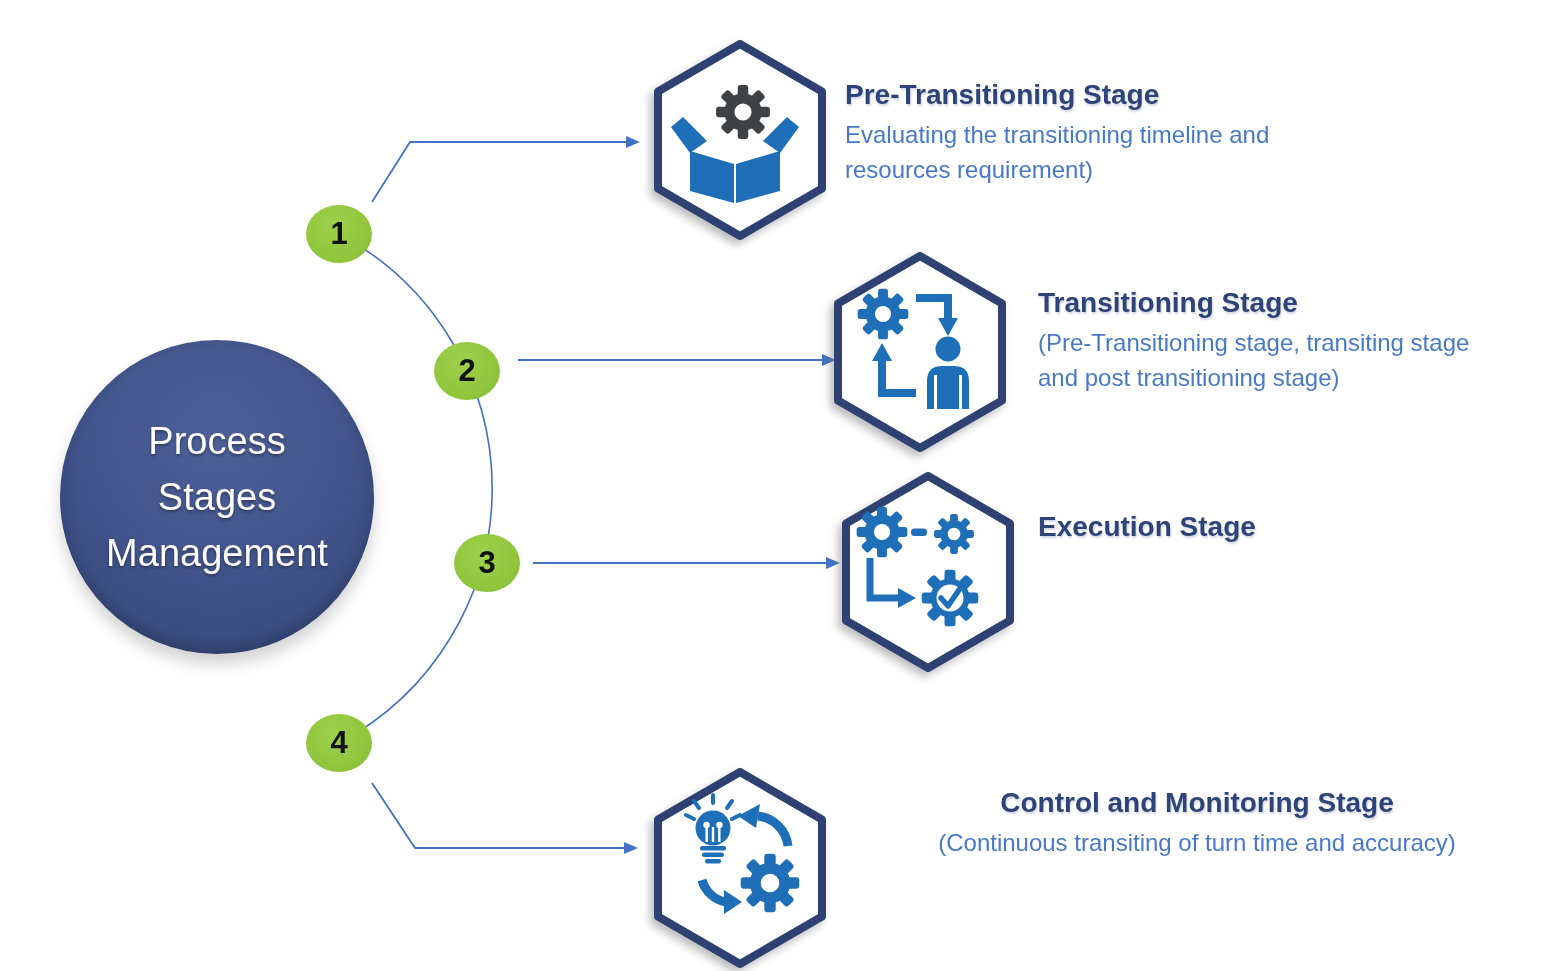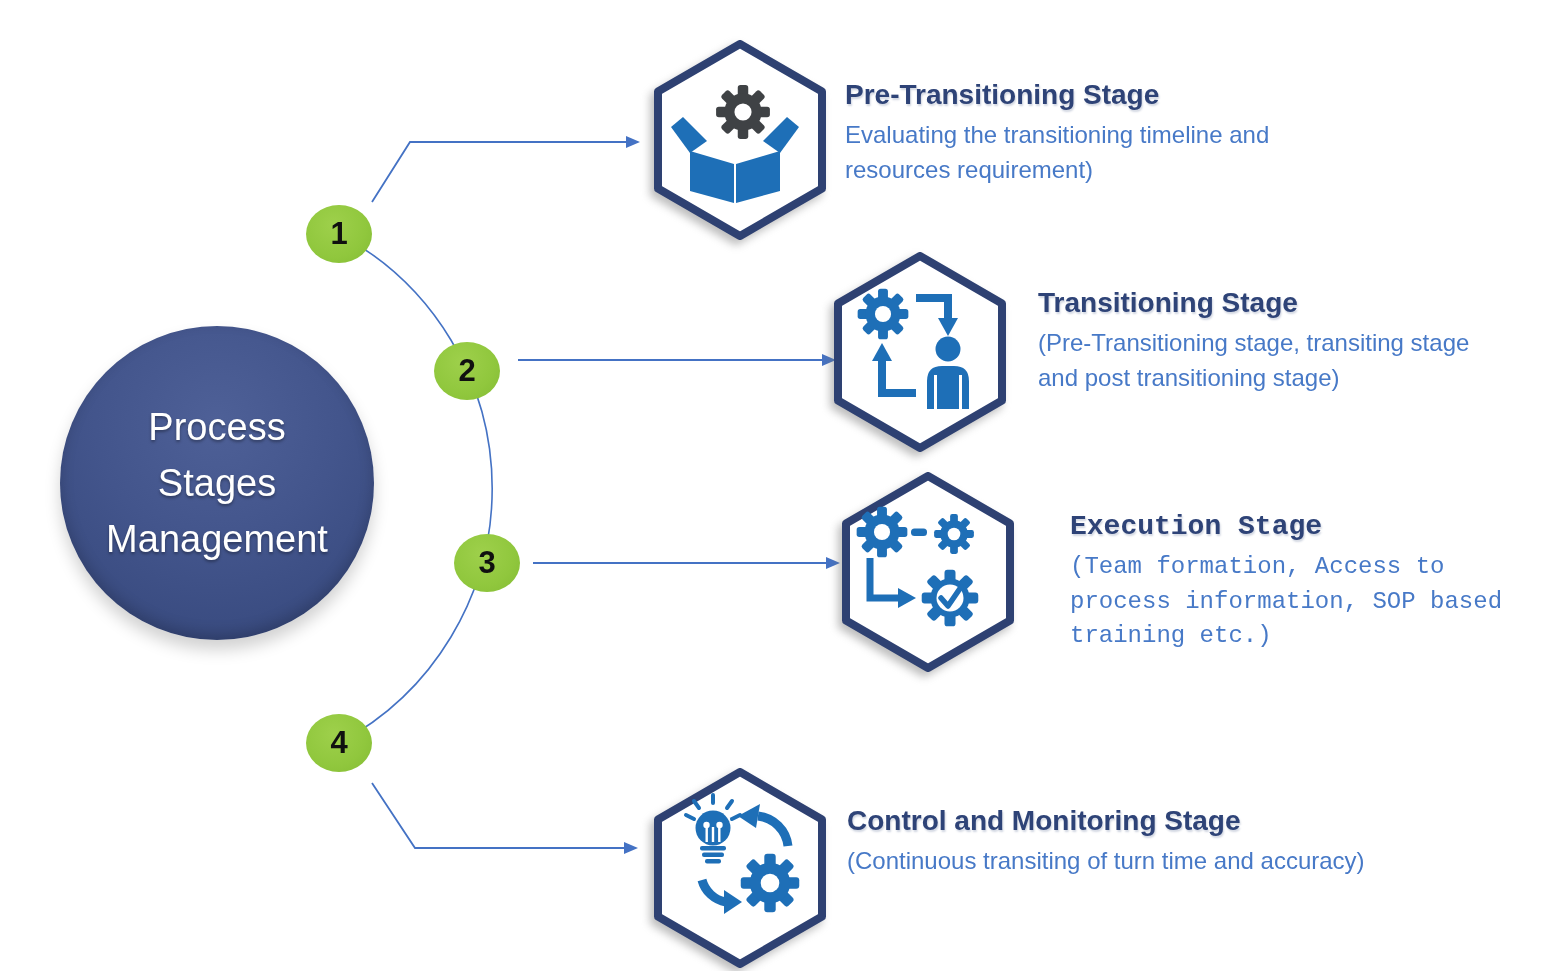--- a/index.html
+++ b/index.html
@@ -3,21 +3,21 @@
 <meta charset="utf-8">
 <title>Diagram</title>
 <style>
   html,body { margin:0; padding:0; background:#ffffff; }
   .canvas {
     position:relative; width:1555px; height:971px; background:#ffffff;
     font-family:"Liberation Sans", sans-serif; overflow:hidden;
   }
   .connectors { position:absolute; left:0; top:0; }
   .big-circle {
-    position:absolute; left:60px; top:326px; width:314px; height:314px;
+    position:absolute; left:60px; top:340px; width:314px; height:314px;
     border-radius:50%;
     background: radial-gradient(circle at 50% 30%, #4e6097 0%, #43558c 45%, #3a4c81 78%, #2f3f6f 100%);
     box-shadow: 0 10px 16px rgba(0,0,0,.18), inset 0 -6px 14px rgba(0,0,0,.18);
     display:flex; align-items:center; justify-content:center;
   }
   .big-circle-text {
     color:#ffffff; font-size:38px; line-height:56px; text-align:center;
     text-shadow: 0 2px 3px rgba(0,0,0,.35);
   }
   .badge {
@@ -169,22 +169,21 @@
   </div>
 
   <div class="stage-text" style="left:1038px; top:286px; width:465px;">
     <div class="stage-title">Transitioning Stage</div>
     <div class="stage-desc">(Pre-Transitioning stage, transiting stage and post transitioning stage)</div>
   </div>
   <div class="stage-text" style="left:845px; top:78px; width:505px;">
     <div class="stage-title">Pre-Transitioning Stage</div>
     <div class="stage-desc">Evaluating the transitioning timeline and resources requirement)</div>
   </div>
-  <div class="stage-text" style="left:1070px; top:510px; width:475px;font-family:Liberation Mono, monospace;">
+  <div class="stage-text" style="left:1038px; top:510px; width:475px;">
     <div class="stage-title">Execution Stage</div>
-    <div class="stage-desc">(Team formation, Access to process information, SOP based training etc.)</div>
   </div>
-  <div class="stage-text" style="left:847px; top:804px; width:700px;">
+  <div class="stage-text" style="left:847px; top:786px; width:700px;text-align:center;">
     <div class="stage-title">Control and Monitoring Stage</div>
     <div class="stage-desc">(Continuous transiting of turn time and accuracy)</div>
   </div>
 
 </div>
 
 </body></html>

